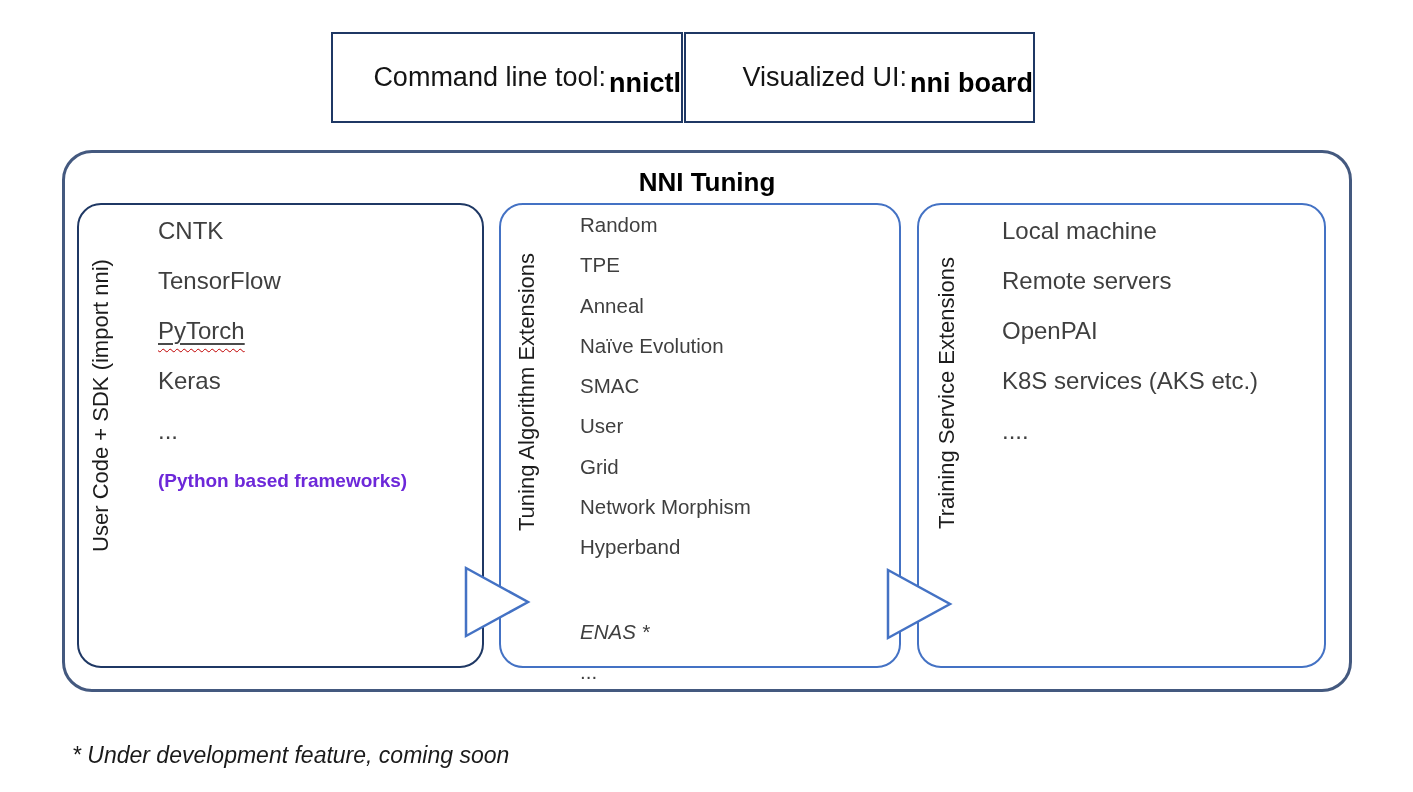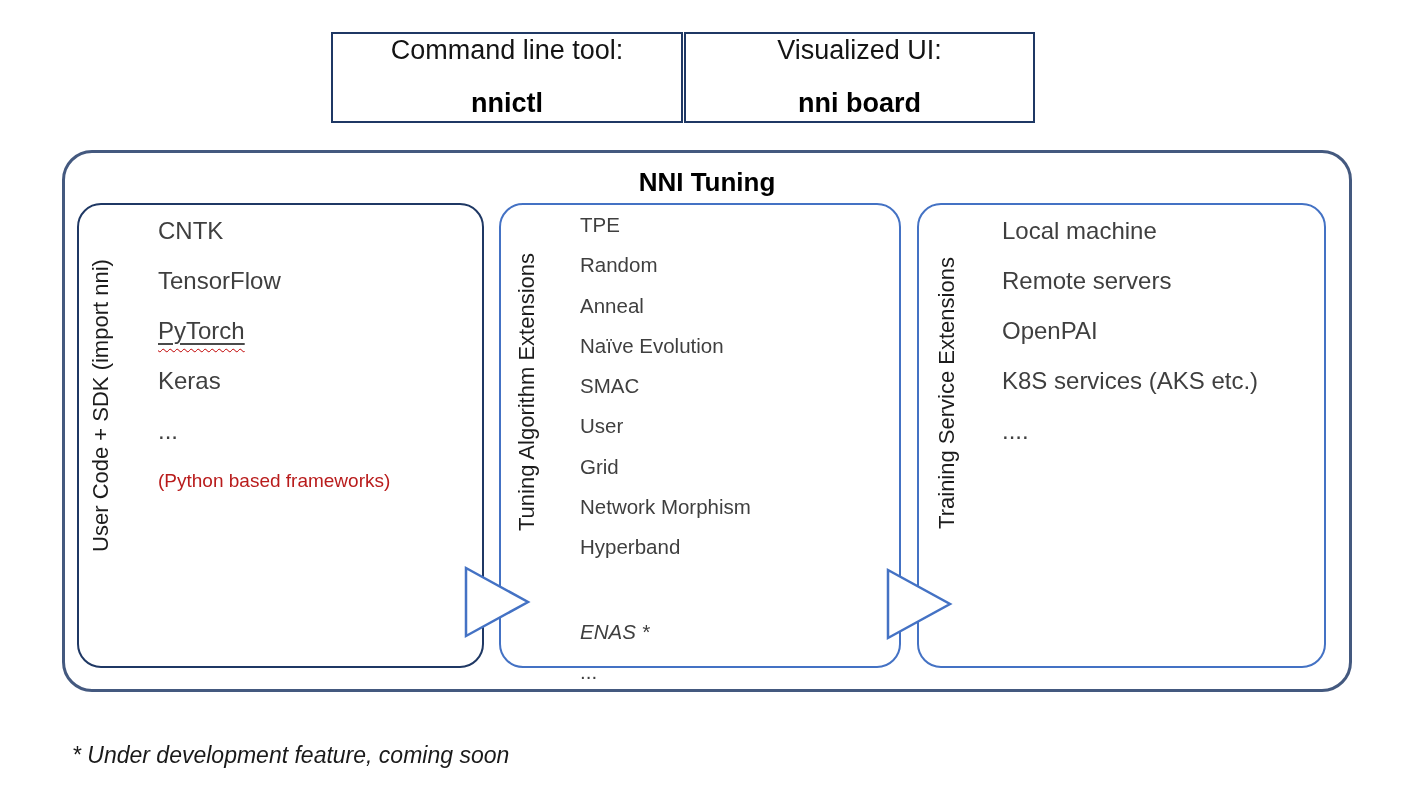--- a/index.html
+++ b/index.html
@@ -10,22 +10,22 @@
     font-family:"Liberation Sans", sans-serif;
     position:relative;
     overflow:hidden;
   }
 
   
   .top-box {
     position:absolute; top:32px; height:91px;
     border:2.5px solid #1F3864;
     box-sizing:border-box;
-    display:flex; flex-direction:column;
-    align-items:center; justify-content:space-between;
+    display:flex; 
+    align-items:center; justify-content:flex-end;
     gap:3px;
     background:#fff;
   }
   #top-box-cli { left:331px; width:352px; }
   #top-box-ui  { left:684px; width:351px; }
   .top-box .tb-label { font-size:27px; color:#141414; line-height:1.25; }
   .top-box .tb-name  { font-size:27px; font-weight:bold; color:#000; line-height:1.25;margin-top:12px; }
 
   
   .outer-box {
@@ -65,21 +65,21 @@
   #vlabel-user     { left:88px;  top:578px; width:345px; }
   #vlabel-tuning   { left:514px; top:576px; width:368px; }
   #vlabel-training { left:934px; top:578px; width:370px; }
 
   
   .items { position:absolute; color:#3f3f3f; }
   #items-user     { left:158px;  top:206px; font-size:24px; line-height:50px; }
   #items-tuning   { left:580px;  top:205px; font-size:20.5px; line-height:40.3px; }
   #items-training { left:1002px; top:206px; font-size:24px; line-height:50px; }
   .item { white-space:nowrap; }
-  .item.small  { font-size:19px; color:#b91c1c; }
+  .item.small  { font-size:19px; color:#6d28d9;font-weight:bold; }
   .item.italic { font-style:italic;margin-top:44px; }
 
   
   .spellcheck {
     text-decoration-line:underline;
     text-decoration-style:wavy;
     text-decoration-color:#C00000;
     text-decoration-thickness:1px;
     text-underline-offset:9px;
   }
@@ -128,22 +128,22 @@
 <div class="items" id="items-user">
   <div class="item">CNTK</div>
   <div class="item">TensorFlow</div>
   <div class="item"><span class="spellcheck"><span class="plain-underline">PyTorch</span></span></div>
   <div class="item">Keras</div>
   <div class="item">...</div>
   <div class="item small">(Python based frameworks)</div>
 </div>
 
 <div class="items" id="items-tuning">
+  <div class="item">Random</div>
   <div class="item">TPE</div>
-  <div class="item">Random</div>
   <div class="item">Anneal</div>
   <div class="item">Naïve Evolution</div>
   <div class="item">SMAC</div>
   <div class="item">User</div>
   <div class="item">Grid</div>
   <div class="item">Network Morphism</div>
   <div class="item">Hyperband</div>
   <div class="item italic">ENAS *</div>
   <div class="item">...</div>
 </div>

